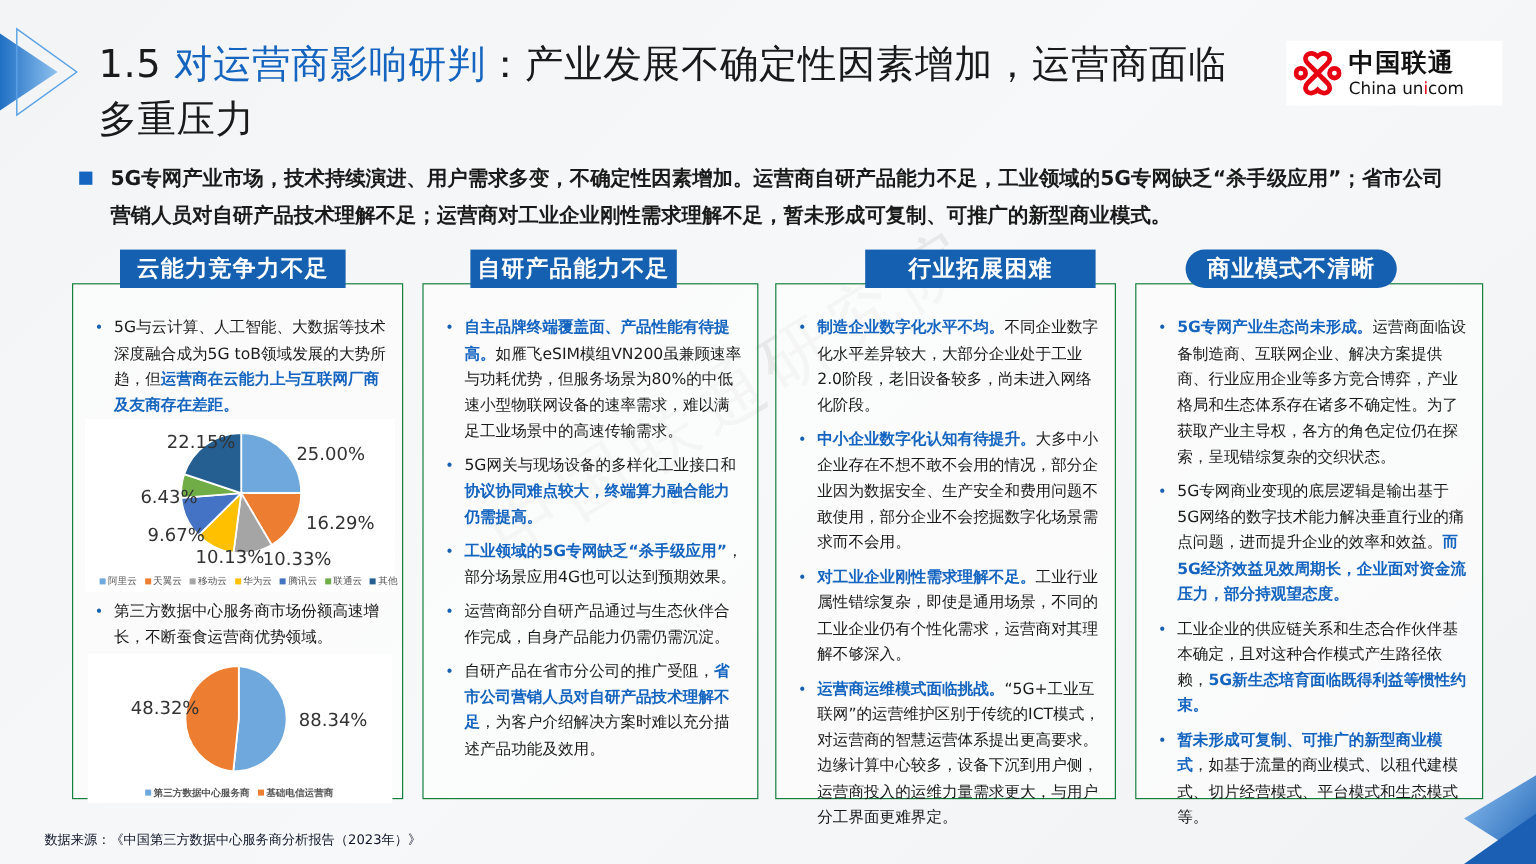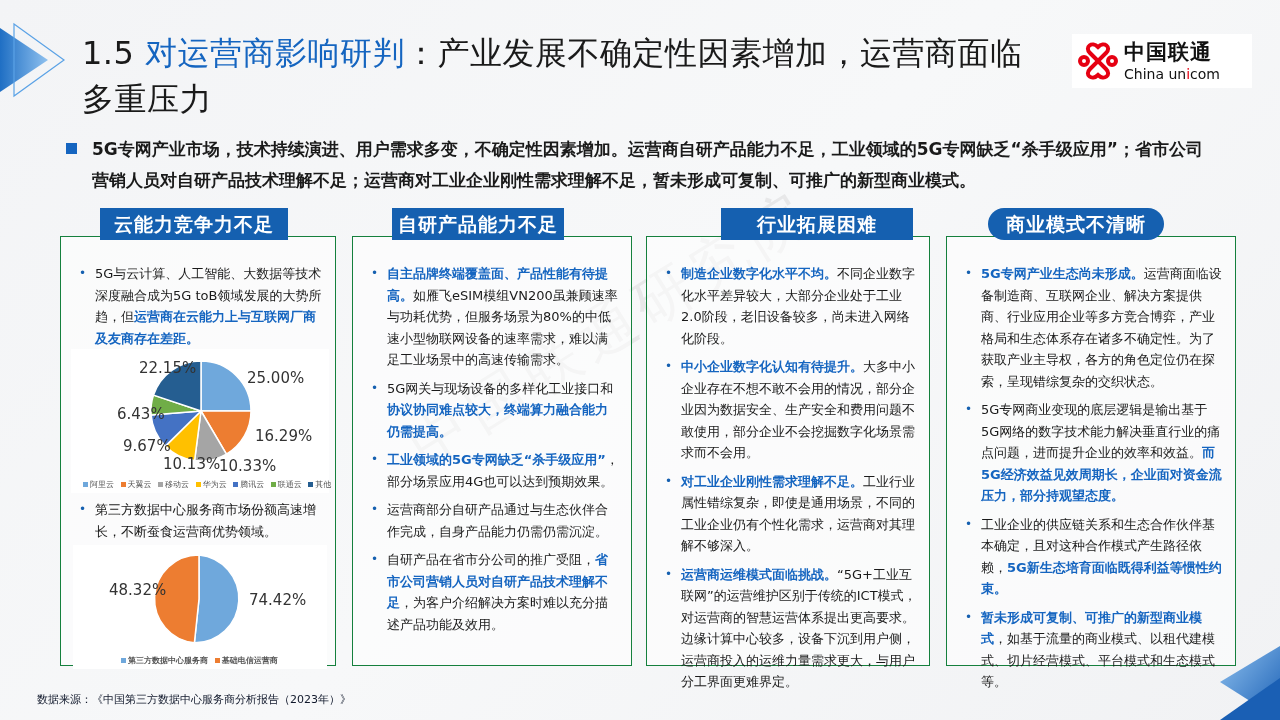--- a/index.html
+++ b/index.html
@@ -140,21 +140,21 @@
   <ul class="bul" style="top:262px;">
     <li><span>第三方数据中心服务商市场份额高速增长，不断蚕食运营商优势领域。</span></li>
   </ul>
   <div class="chart-box" style="left:12px;top:308px;width:254px;height:124px;">
     <svg width="254" height="110" viewBox="0 0 254 110">
       <g transform="translate(126,54)" stroke="#fff" stroke-width="1.5">
         <path d="M0,0 L0,-44 A44,44 0 0,1 -4.6,43.8 Z" fill="#6fa8dc"></path>
         <path d="M0,0 L-4.6,43.8 A44,44 0 0,1 0,-44 Z" fill="#ed7d31"></path>
       </g>
     </svg>
-    <span class="pct" style="left:176px;top:46px;">74.42%</span>
+    <span class="pct" style="left:176px;top:46px;">88.34%</span>
     <span class="pct" style="left:36px;top:36px;">48.32%</span>
     <div class="legend" style="left:44px;top:110px;font-weight:bold;">
       <span class="dot" style="background:#6fa8dc"></span><span>第三方数据中心服务商</span>
       <span class="dot" style="background:#ed7d31"></span><span>基础电信运营商</span>
     </div>
   </div>
 </div>
 <div class="panel-head" style="left:100px;width:188px;">云能力竞争力不足</div>
 
 <div class="panel" style="left:352px;width:280px;">

